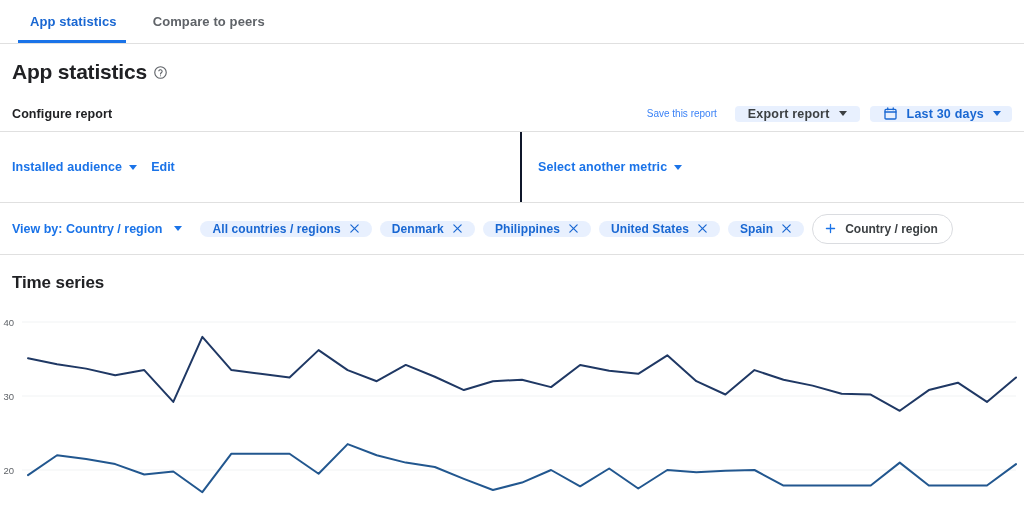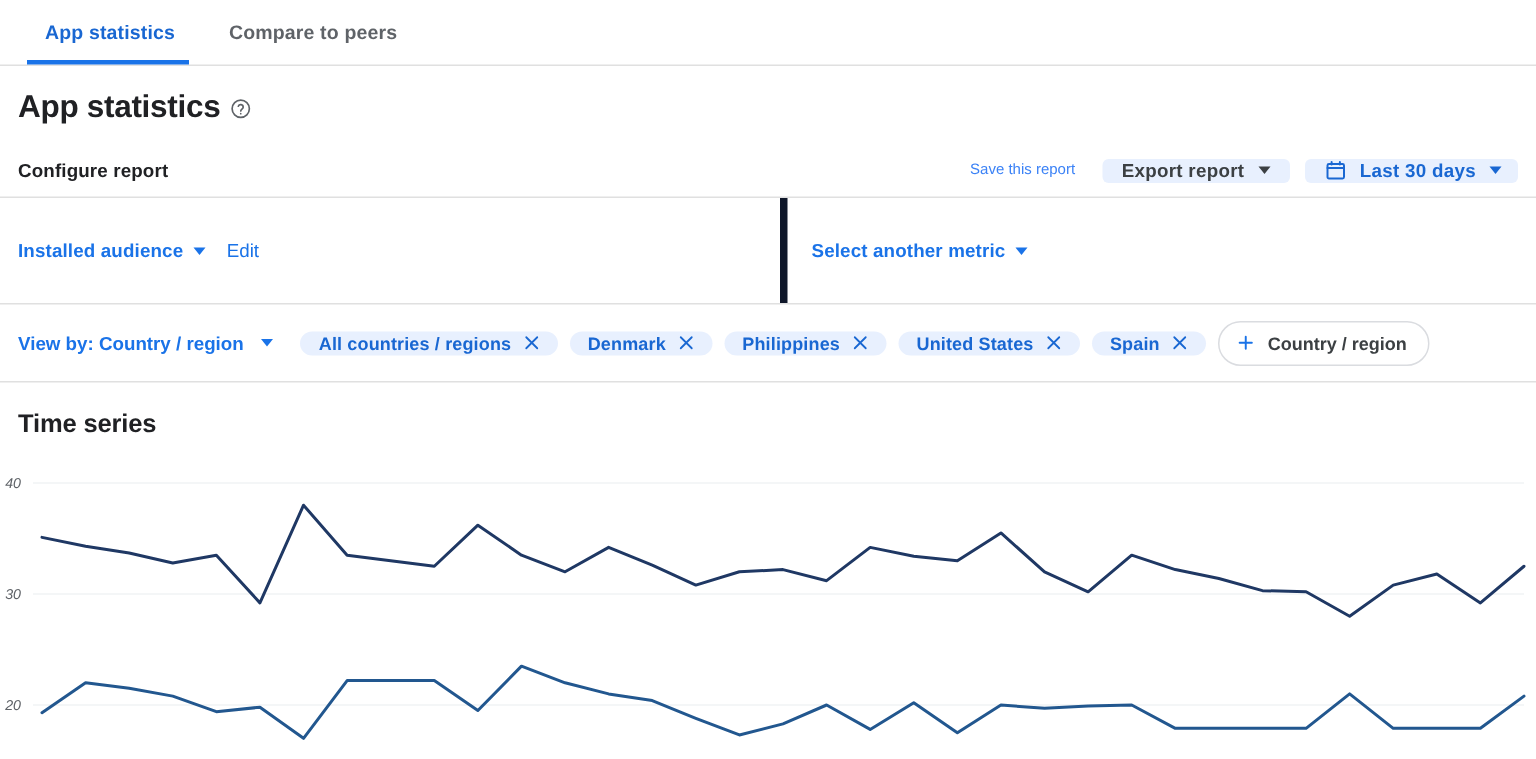--- a/index.html
+++ b/index.html
@@ -124,39 +124,39 @@
     border-top: 1px solid #e0e0e0;
     border-bottom: 1px solid #e0e0e0;
     height: 72px;
   }
   .metric-cell {
     display: flex; align-items: center;
     padding: 0 12px;
     gap: 14px;
   }
   .metric-cell.left { width: 520px; }
-  .metric-cell.right { border-left: 5px solid #0f172a; padding-left: 16px; }
+  .metric-cell.right { border-left: 2px solid #0f172a; padding-left: 16px; }
   .link-dd {
     display: inline-flex; align-items: center; gap: 7px;
     color: #1a73e8;
     font-size: 12.5px;
     font-weight: 600;
     letter-spacing: .1px;
     cursor: pointer;
     white-space: nowrap;
   }
   .metric-desc {
     font-size: 12.5px;
     color: #3c4043;
     white-space: nowrap;
   }
   .link-plain {
     font-size: 12.5px;
     color: #1a73e8;
-    font-weight: 400;
+    font-weight: 700;
     cursor: pointer;
   }
 
   
   .chips-row {
     display: flex; align-items: center;
     gap: 8px;
     padding: 12px 12px;
     border-bottom: 1px solid #e0e0e0;
     height: 52px;
@@ -210,21 +210,20 @@
     font-weight: 700;
     letter-spacing: -.1px;
     color: #202124;
     margin-bottom: 14px;
   }
   .chart-wrap {
     position: relative;
     width: 1024px;
     height: 190px;
     margin-left: -12px;
-    font-style: italic;
   }
   .chart-svg { display: block; }
   .ytick-label {
     font-size: 9.5px;
     fill: #5f6368;
     font-family: "Liberation Sans", sans-serif;
   }
 </style>
 </head>
 <body>

